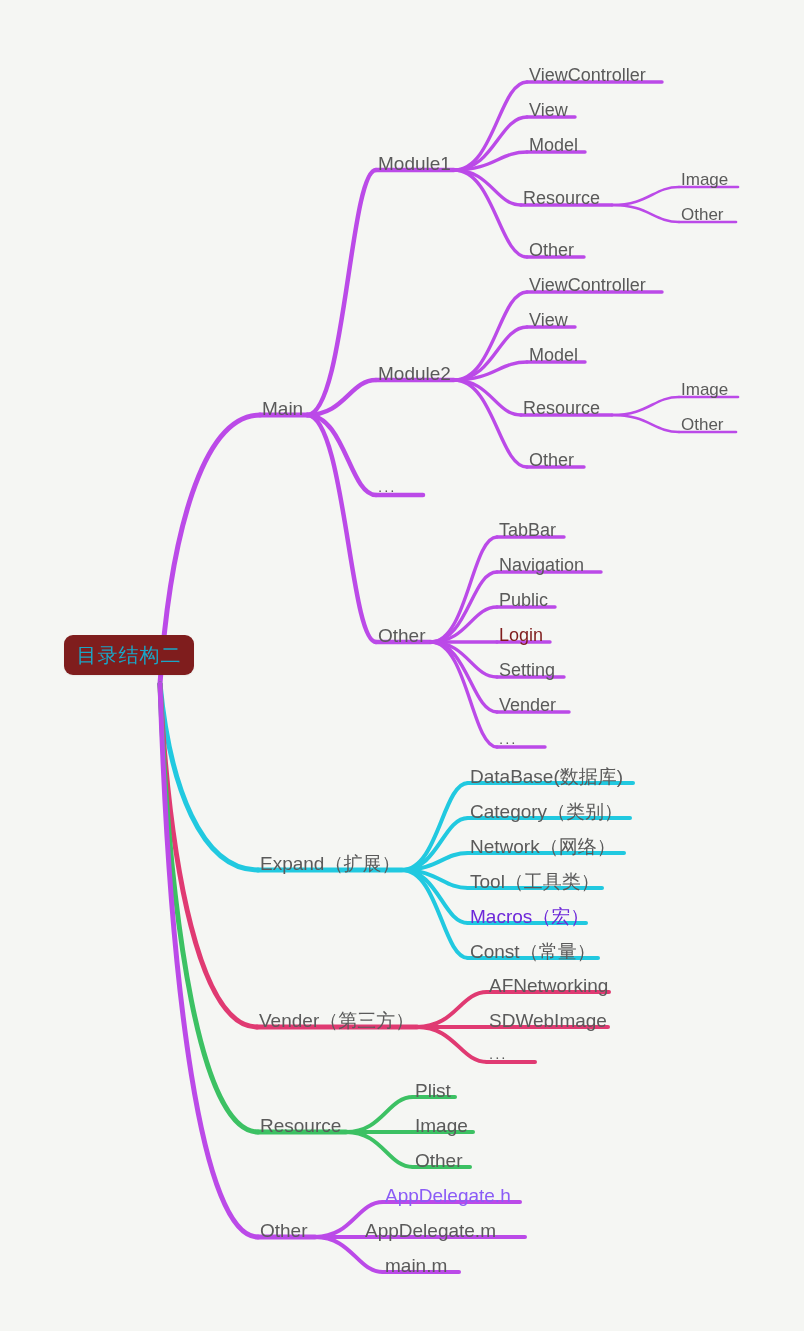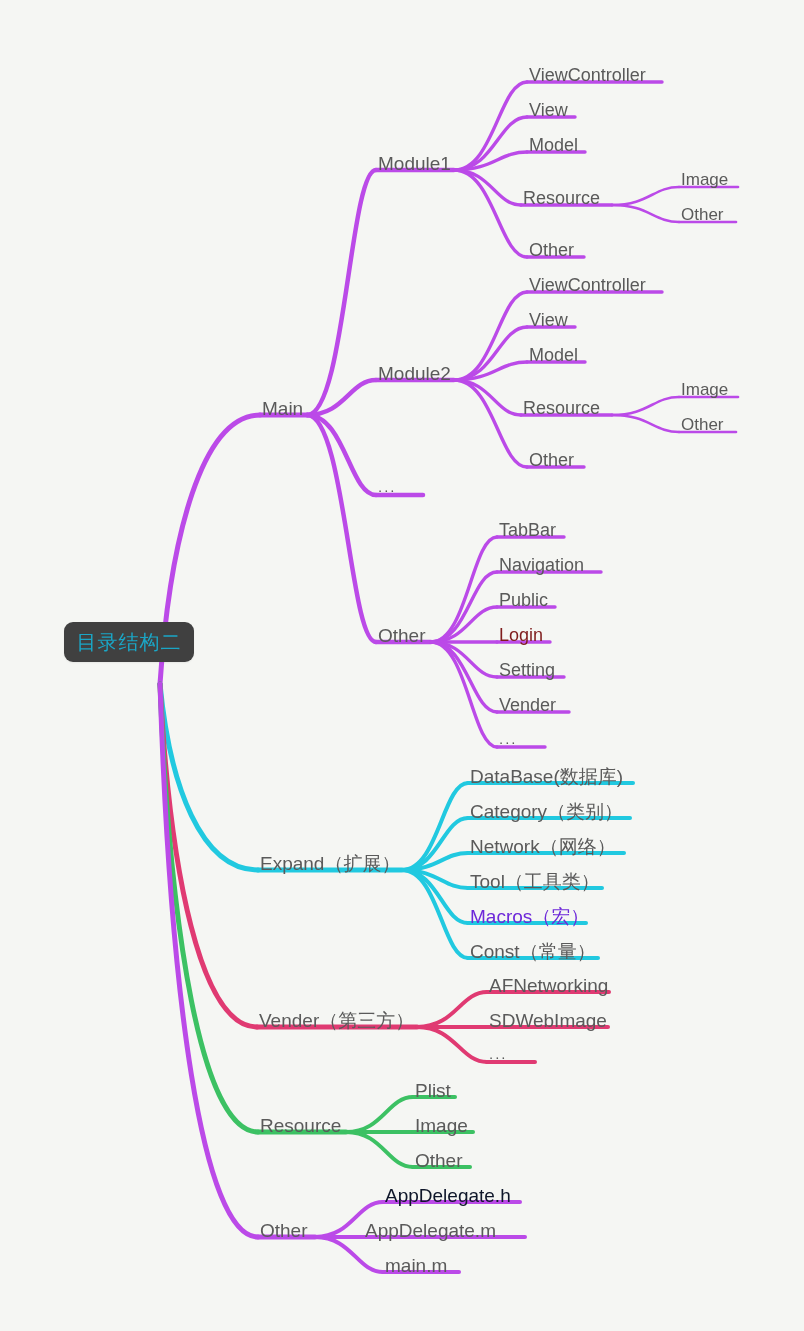--- a/index.html
+++ b/index.html
@@ -146,21 +146,21 @@
       <path d="M 160 684 C 169.8 988.1500000000001, 201.16 1237, 258 1237" stroke="#bb4ae8" stroke-width="5" fill="none" stroke-linecap="round" stroke-linejoin="round"></path>
       <path d="M 258 1237 L 315 1237" stroke="#bb4ae8" stroke-width="5" fill="none" stroke-linecap="round" stroke-linejoin="round"></path>
       <path d="M 315 1237 C 352.4 1237, 357.15999999999997 1202, 383 1202" stroke="#bb4ae8" stroke-width="4" fill="none" stroke-linecap="round" stroke-linejoin="round"></path>
       <path d="M 383 1202 L 520 1202" stroke="#bb4ae8" stroke-width="4" fill="none" stroke-linecap="round" stroke-linejoin="round"></path>
       <path d="M 315 1237 C 352.4 1237, 357.15999999999997 1237, 383 1237" stroke="#bb4ae8" stroke-width="4" fill="none" stroke-linecap="round" stroke-linejoin="round"></path>
       <path d="M 383 1237 L 525 1237" stroke="#bb4ae8" stroke-width="4" fill="none" stroke-linecap="round" stroke-linejoin="round"></path>
       <path d="M 315 1237 C 352.4 1237, 357.15999999999997 1272, 383 1272" stroke="#bb4ae8" stroke-width="4" fill="none" stroke-linecap="round" stroke-linejoin="round"></path>
       <path d="M 383 1272 L 459 1272" stroke="#bb4ae8" stroke-width="4" fill="none" stroke-linecap="round" stroke-linejoin="round"></path>
     </svg>
 
-  <div class="root-node" id="root-node" style="left: 64px; top: 622px; width: 130px; height: 40px; background: #404040;">
+  <div class="root-node" id="root-node" style="left: 64px; top: 635px; width: 130px; height: 40px; background: #7f1d1d;">
     <span class="root-node-text" style="color: rgb(26, 166, 198);">目录结构二</span>
   </div>
 
   <div id="label-layer">
       <div class="node-label" style="font-size: 19px; left: 262px; top: 399px; color: rgb(90, 90, 90);">Main</div>
       <div class="node-label" style="font-size: 19px; left: 378px; top: 154px; color: rgb(90, 90, 90);">Module1</div>
       <div class="node-label" style="font-size: 18px; left: 529px; top: 66px; color: rgb(90, 90, 90);">ViewController</div>
       <div class="node-label" style="font-size: 18px; left: 529px; top: 101px; color: rgb(90, 90, 90);">View</div>
       <div class="node-label" style="font-size: 18px; left: 529px; top: 136px; color: rgb(90, 90, 90);">Model</div>
       <div class="node-label" style="font-size: 18px; left: 523px; top: 189px; color: rgb(90, 90, 90);">Resource</div>
@@ -193,17 +193,17 @@
       <div class="node-label" style="font-size: 19px; left: 470px; top: 942px; color: rgb(90, 90, 90);">Const（常量）</div>
       <div class="node-label" style="font-size: 19px; left: 259px; top: 1011px; color: rgb(90, 90, 90);">Vender（第三方）</div>
       <div class="node-label" style="font-size: 19px; left: 489px; top: 976px; color: rgb(90, 90, 90);">AFNetworking</div>
       <div class="node-label" style="font-size: 19px; left: 489px; top: 1011px; color: rgb(90, 90, 90);">SDWebImage</div>
       <div class="node-label ellipsis-label" style="font-size: 15px; left: 489px; top: 1046px; color: rgb(90, 90, 90);">...</div>
       <div class="node-label" style="font-size: 19px; left: 260px; top: 1116px; color: rgb(90, 90, 90);">Resource</div>
       <div class="node-label" style="font-size: 19px; left: 415px; top: 1081px; color: rgb(90, 90, 90);">Plist</div>
       <div class="node-label" style="font-size: 19px; left: 415px; top: 1116px; color: rgb(90, 90, 90);">Image</div>
       <div class="node-label" style="font-size: 19px; left: 415px; top: 1151px; color: rgb(90, 90, 90);">Other</div>
       <div class="node-label" style="font-size: 19px; left: 260px; top: 1221px; color: rgb(90, 90, 90);">Other</div>
-      <div class="node-label" style="font-size: 19px; left: 385px; top: 1186px; color: #0f172a;">AppDelegate.h</div>
+      <div class="node-label" style="font-size: 19px; left: 385px; top: 1186px; color: #8b5cf6;">AppDelegate.h</div>
       <div class="node-label" style="font-size: 19px; left: 365px; top: 1221px; color: rgb(90, 90, 90);">AppDelegate.m</div>
       <div class="node-label" style="font-size: 19px; left: 385px; top: 1256px; color: rgb(90, 90, 90);">main.m</div>
     </div>
 </div>
 
 </body></html>

